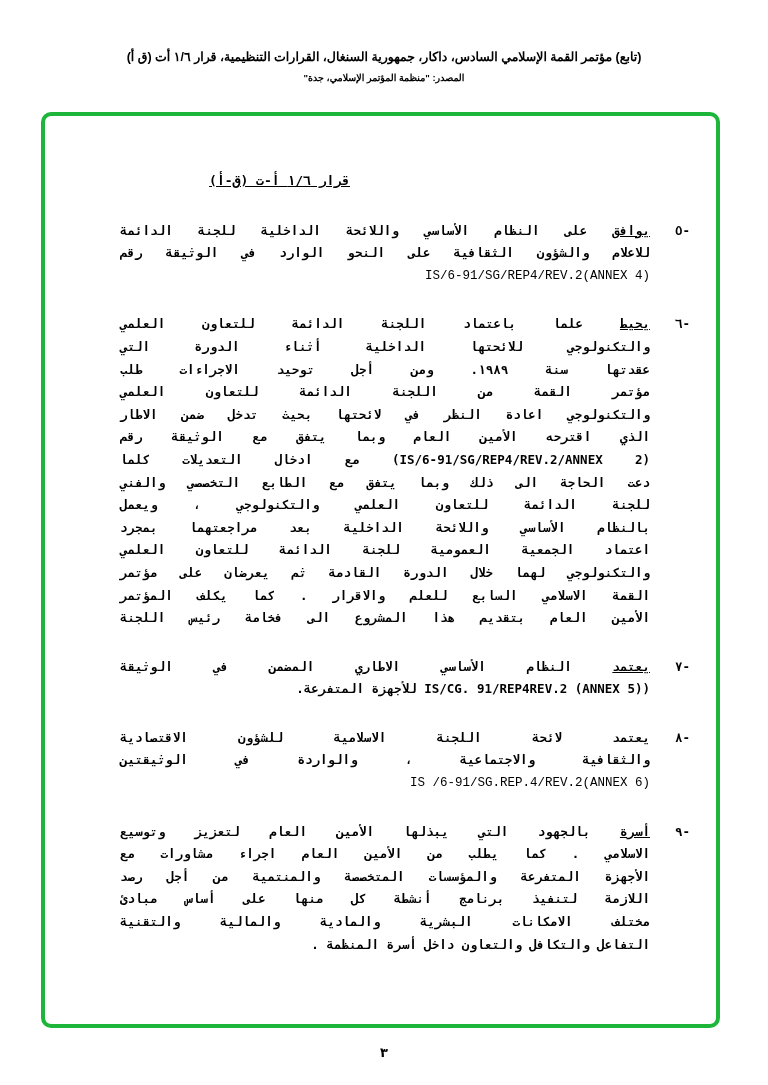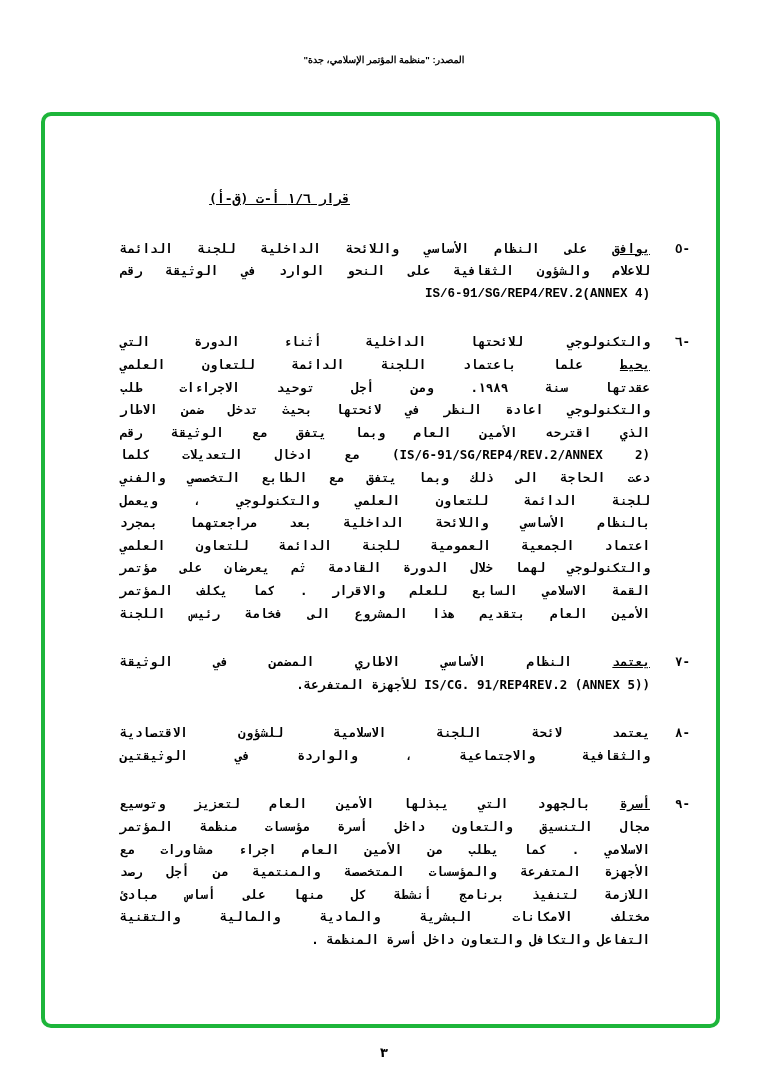--- a/index.html
+++ b/index.html
@@ -1,54 +1,56 @@
 <!DOCTYPE html>
 <html><head>
   <meta charset="utf-8">
   <style>
     html, body { margin: 0; padding: 0; background: #ffffff; }
     body { width: 768px; height: 1085px; position: relative; overflow: hidden; font-family: "DejaVu Sans", sans-serif; color: #000; }
     .header { position: absolute; top: 48px; left: 0; width: 768px; text-align: center; direction: rtl; }
     .header .title { font-family: "Liberation Sans", sans-serif; font-weight: bold; font-size: 12.5px; line-height: 18px; }
     .header .source { font-family: "Liberation Sans", sans-serif; font-weight: bold; font-size: 9.5px; margin-top: 6px; }
     .frame { position: absolute; left: 41px; top: 112px; width: 679px; height: 916px; border: 4px solid #1db53a; border-radius: 10px; box-sizing: border-box; }
-    .content { position: absolute; left: 120px; top: 188px; width: 530px; direction: rtl; font-family: "DejaVu Sans Mono", monospace; font-weight: bold; font-size: 12.5px; line-height: 22.6px; }
+    .content { position: absolute; left: 120px; top: 170px; width: 530px; direction: rtl; font-family: "DejaVu Sans Mono", monospace; font-weight: bold; font-size: 12.5px; line-height: 22.6px; }
     .decision-title { text-align: right; margin-right: 300px; text-decoration: underline; font-size: 13px; margin-bottom: 27px; }
     .item { position: relative; padding-right: 0; margin-bottom: 26px; }
     .item .num { position: absolute; right: -40px; top: 0; }
     .item .line { text-align: justify; text-align-last: justify; white-space: nowrap; }
     .item .line.last { text-align-last: right; }
-    .item .line.ltr-ref { direction: ltr; text-align: center; text-align-last: right; font-family: "Liberation Mono", monospace; font-weight: bold; }
+    .item .line.ltr-ref { direction: ltr; text-align: center; text-align-last: right; font-family: "Liberation Mono", monospace; font-weight: normal; }
     .verb { text-decoration: underline; }
     .page-number { position: absolute; top: 1045px; left: 0; width: 768px; text-align: center; font-weight: bold; font-size: 13px; }
   </style>
 </head>
 <body>
 
 <div class="header">
+  <div class="title">(تابع) مؤتمر القمة الإسلامي السادس، داكار، جمهورية السنغال، القرارات التنظيمية، قرار ١/٦ أت (ق أ)</div>
   <div class="source">المصدر: "منظمة المؤتمر الإسلامي، جدة"</div>
 </div>
 
 <div class="frame"></div>
 
 <div class="content">
   <div class="decision-title">قرار ١/٦ أ-ت (ق-أ)</div>
 
   <div class="item">
     <span class="num">-٥</span>
     <div class="line"><span class="verb">يوافق</span> <span>على النظام الأساسي واللائحة الداخلية للجنة الدائمة</span></div>
     <div class="line">للاعلام والشؤون الثقافية على النحو الوارد في الوثيقة رقم</div>
     <div class="line ltr-ref">IS/6-91/SG/REP4/REV.2(ANNEX 4)</div>
   </div>
 
   <div class="item">
     <span class="num">-٦</span>
+    <div class="line"><span class="verb">يحيط</span> <span>علما باعتماد اللجنة الدائمة للتعاون العلمي</span></div>
     <div class="line">والتكنولوجي للائحتها الداخلية أثناء الدورة التي</div>
-    <div class="line"><span class="verb">يحيط</span> <span>علما باعتماد اللجنة الدائمة للتعاون العلمي</span></div>
     <div class="line">عقدتها سنة ١٩٨٩. ومن أجل توحيد الاجراءات طلب</div>
+    <div class="line">مؤتمر القمة من اللجنة الدائمة للتعاون العلمي</div>
     <div class="line">والتكنولوجي اعادة النظر في لائحتها بحيث تدخل ضمن الاطار</div>
     <div class="line">الذي اقترحه الأمين العام وبما يتفق مع الوثيقة رقم</div>
     <div class="line">(IS/6-91/SG/REP4/REV.2/ANNEX 2) مع ادخال التعديلات كلما</div>
     <div class="line">دعت الحاجة الى ذلك وبما يتفق مع الطابع التخصصي والفني</div>
     <div class="line">للجنة الدائمة للتعاون العلمي والتكنولوجي ، ويعمل</div>
     <div class="line">بالنظام الأساسي واللائحة الداخلية بعد مراجعتهما بمجرد</div>
     <div class="line">اعتماد الجمعية العمومية للجنة الدائمة للتعاون العلمي</div>
     <div class="line">والتكنولوجي لهما خلال الدورة القادمة ثم يعرضان على مؤتمر</div>
     <div class="line">القمة الاسلامي السابع للعلم والاقرار . كما يكلف المؤتمر</div>
     <div class="line">الأمين العام بتقديم هذا المشروع الى فخامة رئيس اللجنة</div>
@@ -57,26 +59,26 @@
   <div class="item">
     <span class="num">-٧</span>
     <div class="line"><span class="verb">يعتمد</span> <span>النظام الأساسي الاطاري المضمن في الوثيقة</span></div>
     <div class="line last">(IS/CG. 91/REP4REV.2 (ANNEX 5)  للأجهزة المتفرعة.</div>
   </div>
 
   <div class="item">
     <span class="num">-٨</span>
     <div class="line">يعتمد لائحة اللجنة الاسلامية للشؤون الاقتصادية</div>
     <div class="line">والثقافية والاجتماعية ، والواردة في الوثيقتين</div>
+    <div class="line ltr-ref">IS /6-91/SG.REP.4/REV.2(ANNEX 6)</div>
   </div>
 
   <div class="item">
     <span class="num">-٩</span>
     <div class="line"><span class="verb">أسرة</span> <span>بالجهود التي يبذلها الأمين العام لتعزيز وتوسيع</span></div>
-    <div class="line">مجال التنسيق والتعاون داخل أسرة مؤسسات منظمة المؤتمر</div>
     <div class="line">الاسلامي . كما يطلب من الأمين العام اجراء مشاورات مع</div>
     <div class="line">الأجهزة المتفرعة والمؤسسات المتخصصة والمنتمية من أجل رصد</div>
     <div class="line">اللازمة لتنفيذ برنامج أنشطة كل منها على أساس مبادئ</div>
     <div class="line">مختلف الامكانات البشرية والمادية والمالية والتقنية</div>
     <div class="line last">التفاعل والتكافل والتعاون داخل أسرة المنظمة .</div>
   </div>
 </div>
 
 <div class="page-number">٣</div>
 

